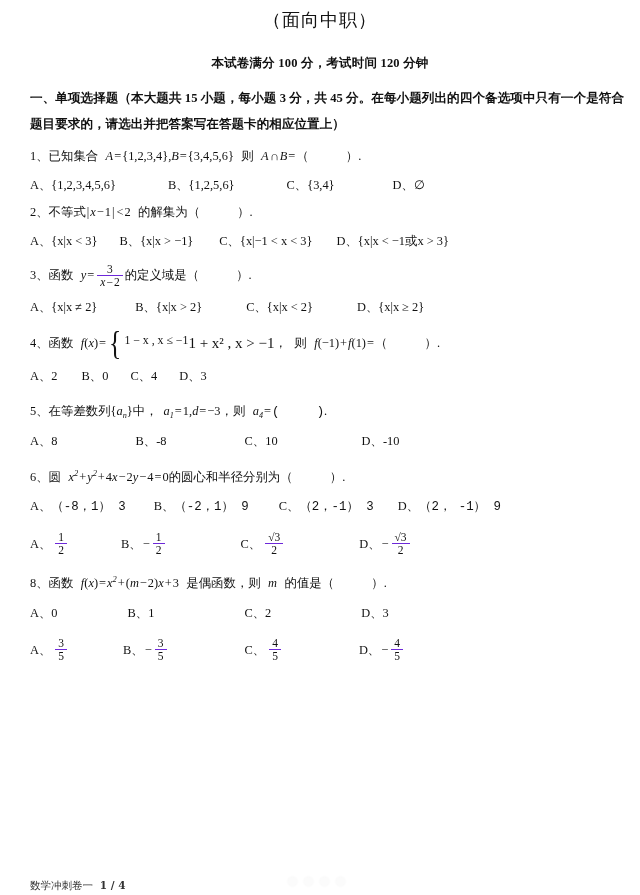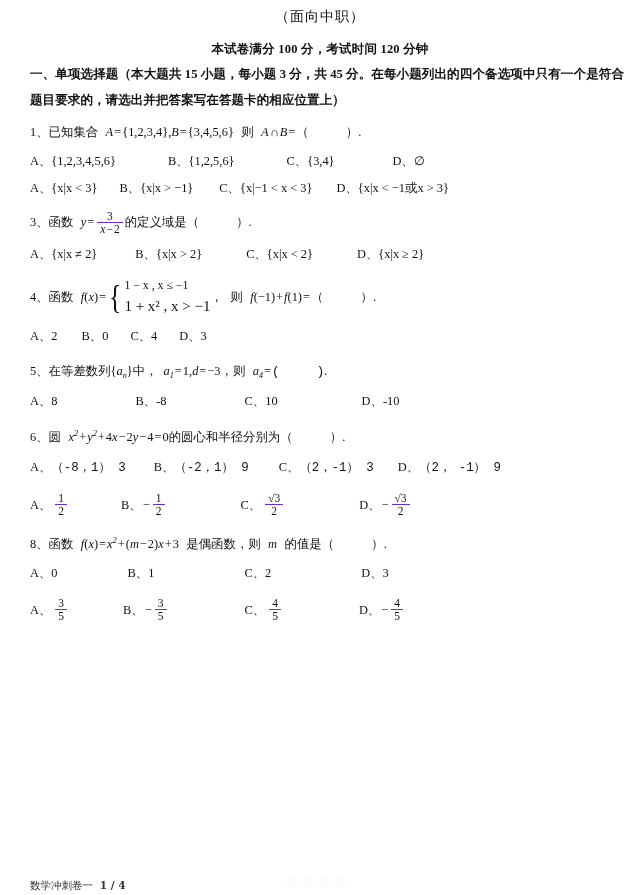--- a/index.html
+++ b/index.html
@@ -31,36 +31,36 @@
     font-family: "DejaVu Serif", "Liberation Serif", serif;
     font-size: 25px;
     font-weight: 700;
     letter-spacing: 6px;
     margin: 7px 0 0 0;
     line-height: 1.3;
   }
   .title-note {
     text-align: center;
     font-family: "DejaVu Serif", "Liberation Serif", serif;
-    font-size: 14px;
+    font-size: 18px;
     font-weight: 400;
     letter-spacing: 1px;
     margin: 8px 0 0 0;
   }
   .exam-info {
     text-align: center;
     font-family: "Liberation Serif", serif;
     font-size: 12.5px;
     font-weight: 700;
-    margin: 15px 0 0 0;
+    margin: 23px 0 0 0;
     letter-spacing: .2px;
   }
 
   
-  .content { padding: 0 16px 0 30px; margin-top: 4px; }
+  .content { padding: 0 16px 0 30px; margin-top: 14px; }
 
   .section-head {
     font-family: "Liberation Serif", serif;
     font-size: 12.6px;
     font-weight: 700;
     line-height: 2.05;
     text-align: justify;
   }
 
   .q-block { margin-top: 9px; }
@@ -114,21 +114,21 @@
     top: -1px;
   }
   .piece .brace {
     font-size: 34px;
     line-height: .78;
     font-family: "Liberation Serif", serif;
     font-weight: 300;
     transform: scaleX(.75);
     margin-right: 1px;
   }
-  .piece .rows { display: inline-flex; flex-direction: column; line-height: 1.5; }
+  .piece .rows { display: inline-flex; flex-direction: row; line-height: 1.5; }
 
   .blank-paren { letter-spacing: 0; }
   .gap { display: inline-block; }
 
   
   .footer {
     position: absolute;
     left: 0; bottom: 0;
     width: 640px;
     height: 34px;
@@ -186,20 +186,23 @@
           </span>
         <span class="gap" style="width:58px"></span>
         <span class="opt">
             <span class="mn">D、</span>
             <span class="setb">∅</span>
           </span>
       </div>
     </div>
 
     <div class="q-block">
+      <div class="q-stem">
+        <span class="mn">2、</span><span class="cjk">不等式</span><span class="mo">|</span><span class="mi">x</span><span class="mo">−</span><span class="mn">1</span><span class="mo">|</span><span class="mo">&lt;</span><span class="mn">2</span><span class="cjk">&nbsp;的解集为（&nbsp;&nbsp;&nbsp;&nbsp;&nbsp;）</span><span class="mn">.</span>
+      </div>
       <div class="q-opts">
         <span class="opt">
             <span class="mn">A、</span>
             <span class="setb">{x|x &lt; 3}</span>
           </span>
         <span class="gap" style="width:22px"></span>
         <span class="opt">
             <span class="mn">B、</span>
             <span class="setb">{x|x &gt; −1}</span>
           </span>

